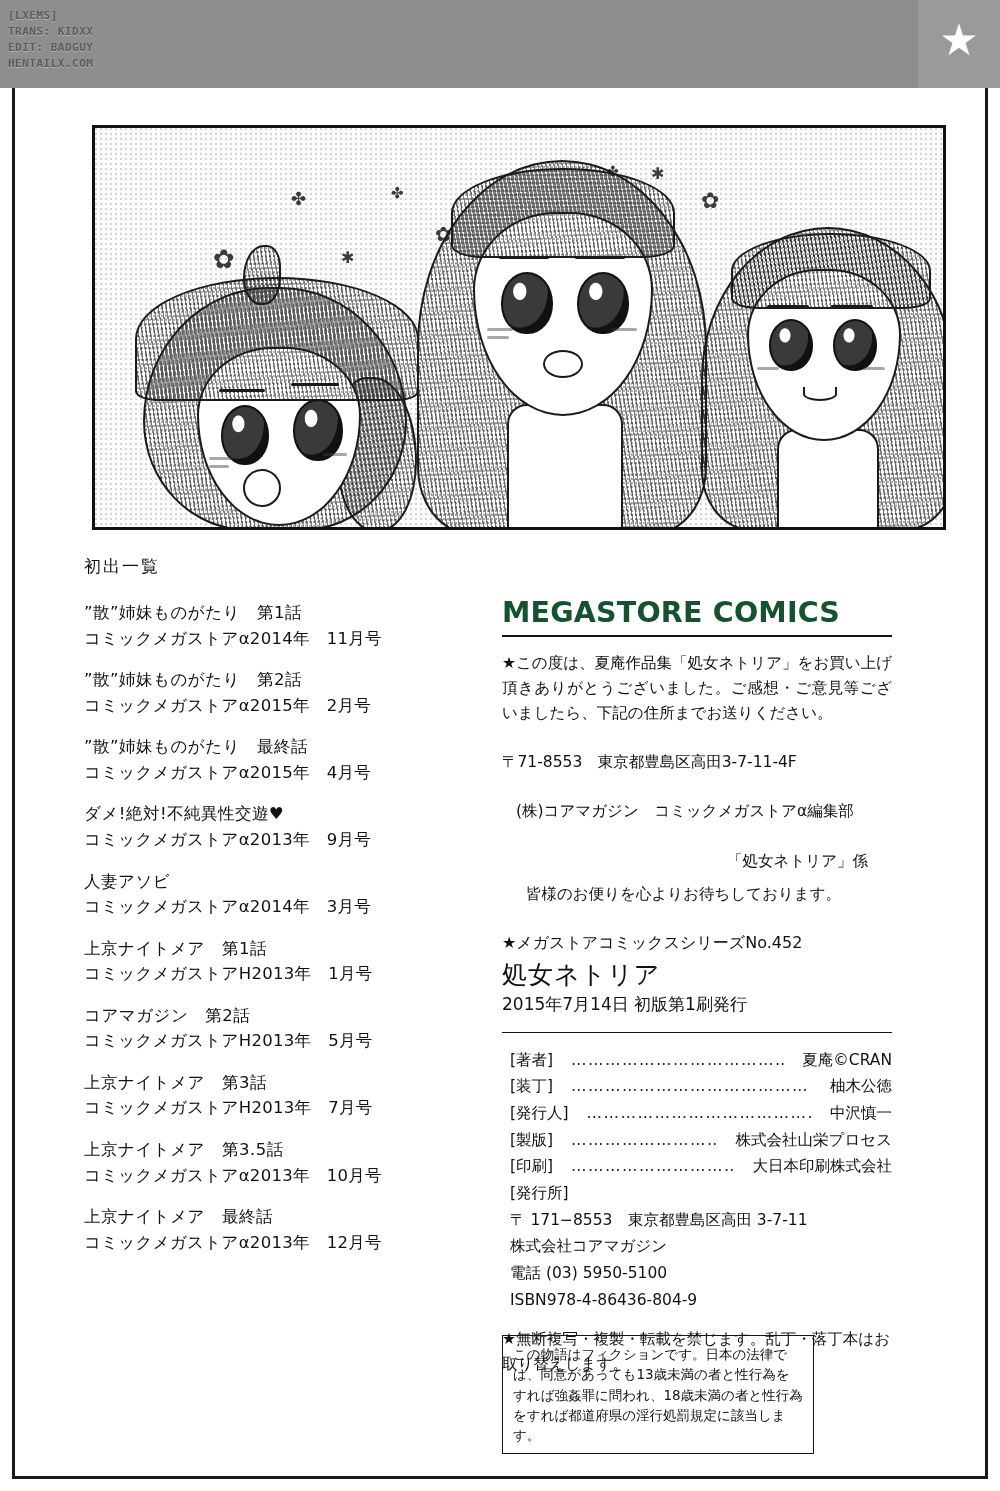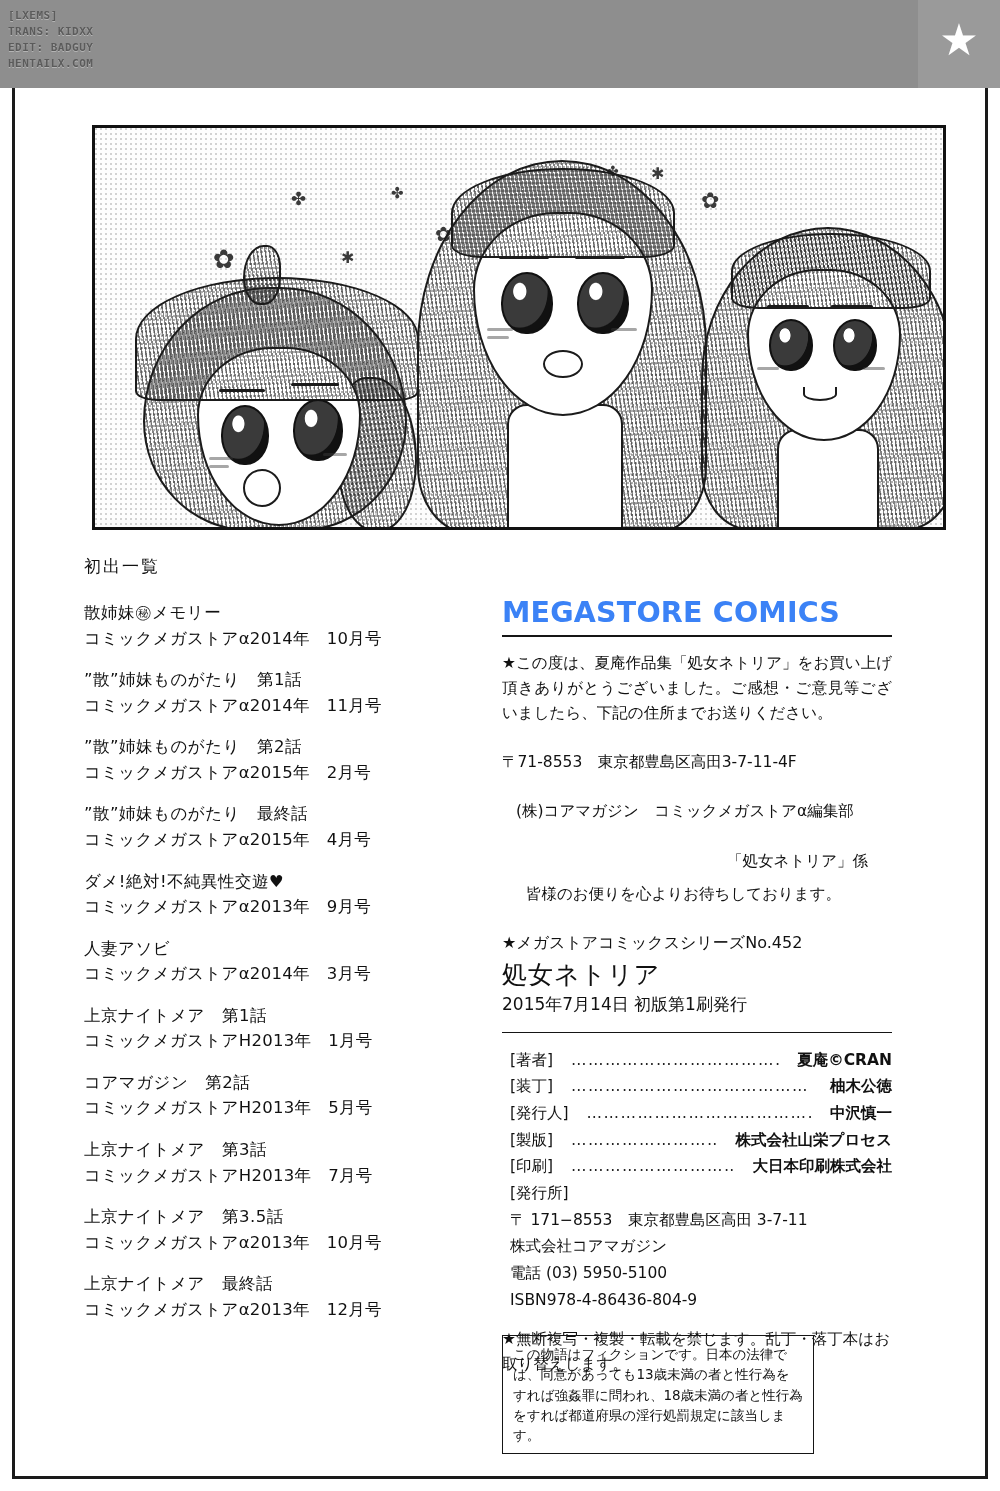--- a/index.html
+++ b/index.html
@@ -164,21 +164,21 @@
   #right-col {
     position: absolute;
     left: 502px; top: 596px;
     width: 390px;
   }
   #imprint {
     font-family: "DejaVu Sans", "Liberation Sans", sans-serif;
     font-size: 28.5px;
     font-weight: bold;
     letter-spacing: 0.2px;
-    color: #3b82f6;
+    color: #14532d;
     white-space: nowrap;
   }
   .rule {
     border: 0;
     border-top: 2px solid #151515;
     margin: 6px 0 14px 0;
   }
   .rule.thin { border-top: 1.5px solid #151515; margin: 16px 0 14px 0; }
   .para {
     font-size: 15.5px;
@@ -207,21 +207,21 @@
   }
   .staff-row .role { white-space: nowrap; }
   .staff-row .dots {
     flex: 1;
     overflow: hidden;
     white-space: nowrap;
     letter-spacing: 1.5px;
     color: #222;
     margin: 0 2px;
   }
-  .staff-row .val { white-space: nowrap; font-weight: bold; }
+  .staff-row .val { white-space: nowrap; }
   .pub-block {
     font-size: 15.5px;
     line-height: 1.72;
     padding-left: 8px;
   }
   .notice {
     font-size: 15.5px;
     line-height: 1.62;
     margin-top: 14px;
   }
@@ -309,24 +309,20 @@
     <div class="mouth" style="left:112px; top:190px; width:30px; height:12px; border-radius:0 0 50% 50%; border-top:none; z-index:6;"></div>
     <div class="blush" style="left:66px; top:170px; width:22px; z-index:6;"></div>
     <div class="blush" style="left:172px; top:170px; width:22px; z-index:6;"></div>
     <div class="neck-body" style="left:86px; top:232px; width:98px; height:100px; z-index:2;"></div>
   </div>
 </div>
 
 <div id="left-col">
   <div class="col-title">初出一覧</div>
 
-  <div class="cred-entry">
-    <div class="t">散姉妹㊙メモリー</div>
-    <div class="s">コミックメガストアα2014年　10月号</div>
-  </div>
   <div class="cred-entry">
     <div class="t">”散”姉妹ものがたり　第1話</div>
     <div class="s">コミックメガストアα2014年　11月号</div>
   </div>
   <div class="cred-entry">
     <div class="t">”散”姉妹ものがたり　第2話</div>
     <div class="s">コミックメガストアα2015年　2月号</div>
   </div>
   <div class="cred-entry">
     <div class="t">”散”姉妹ものがたり　最終話</div>

